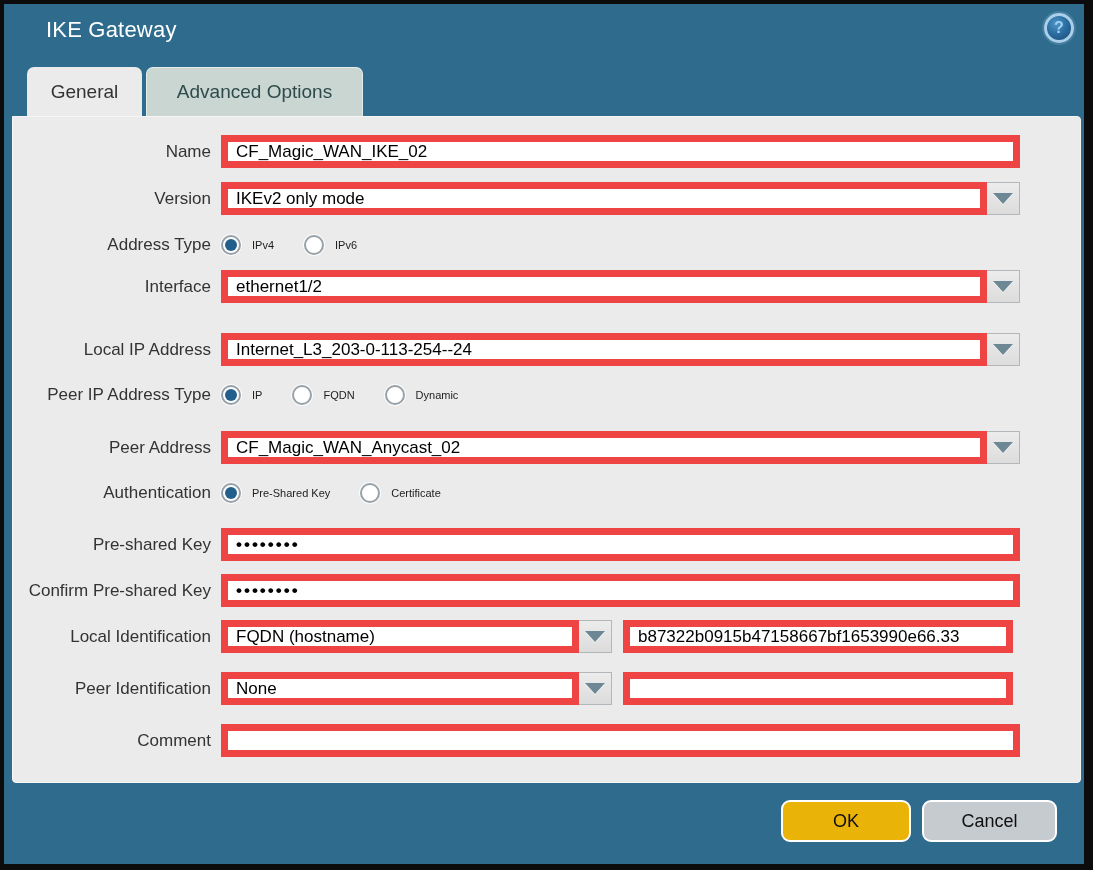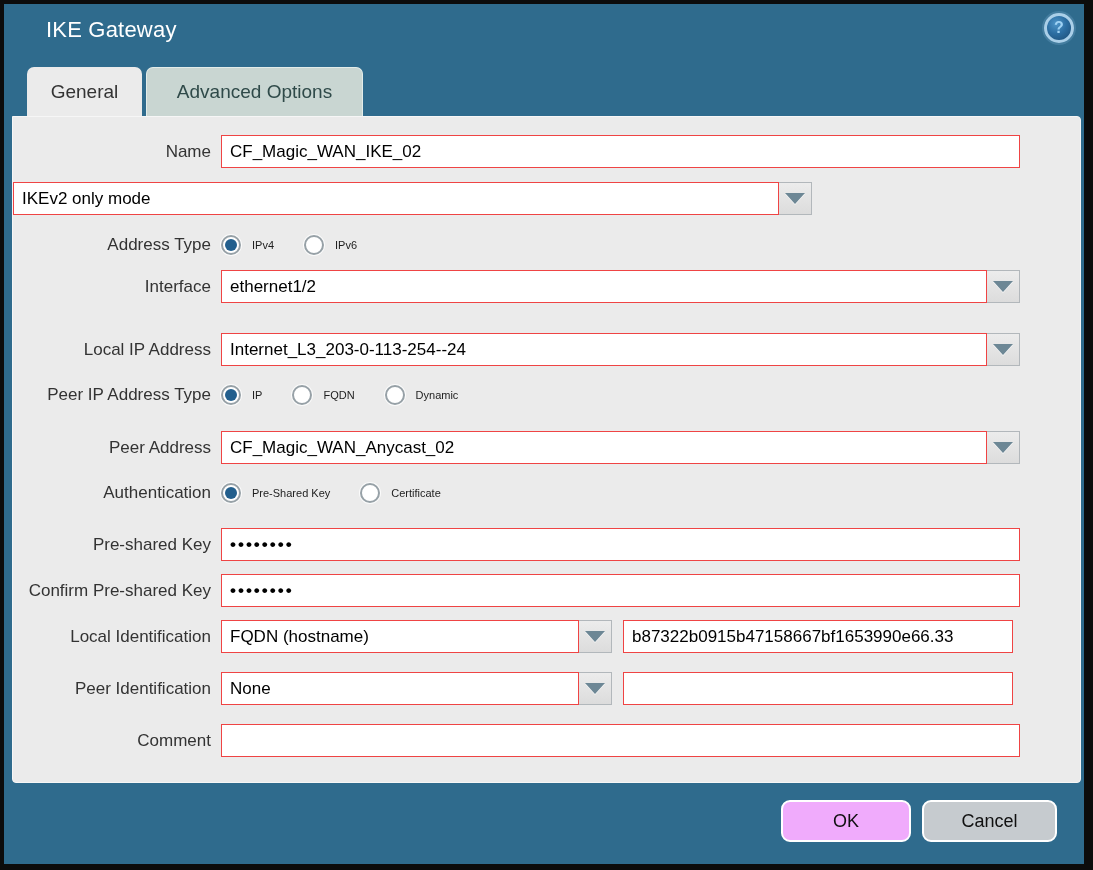--- a/index.html
+++ b/index.html
@@ -23,21 +23,21 @@
   .tab.inactive { width:217px; background:#c9d6d2; color:#2f4a49;
                   border:1px solid #e3ece9; border-bottom:none; }
 
   .panel { position:absolute; left:8px; top:112px; width:1069px; height:667px;
            background:#ebebeb; border:1px solid #f6f6f6; border-radius:0 4px 4px 4px; }
 
   .row { position:absolute; left:0; width:100%; height:33px; display:flex; align-items:center; }
   .lbl { width:208px; flex:none; text-align:right; padding-right:10px; font-size:17px; color:#333; }
   .fld { display:flex; align-items:stretch; height:33px; }
 
-  input.txt { height:33px; border:1px solid #ef4444; background:#fff; font-size:17px;
+  input.txt { height:33px; border:7px solid #ef4444; background:#fff; font-size:17px;
               padding:0 8px; color:#000; font-family:inherit; outline:none; }
   .w-full { width:799px; }
   .w-combo { width:766px; }
   .w-sel { width:358px; }
   .w-id { width:390px; }
   .gap { width:11px; flex:none; }
 
   .combo-btn { width:33px; height:33px; flex:none; border:1px solid #b2b7bb; border-left:none;
                background:linear-gradient(#ececec,#dcdcdc); display:flex; align-items:center;
                justify-content:center; cursor:pointer; }
@@ -49,21 +49,21 @@
            border:2px solid #97a1a7; margin-right:11px; position:relative;
            box-shadow:0 0 0 1px rgba(255,255,255,.8); }
   .radio.checked::after { content:""; position:absolute; inset:2px; border-radius:50%; background:#235f8d; }
   .rlabel { font-size:11px; color:#1d1d1d; }
 
   .dots { letter-spacing:2px; font-weight:bold; }
 
   .btn { position:absolute; top:796px; height:42px; border-radius:9px; border:2px solid #ffffff;
          font-size:18px; color:#101010; display:flex; align-items:center; justify-content:center;
          cursor:pointer; font-family:inherit; }
-  .btn-ok { left:777px; width:130px; background:#f0abfc; }
+  .btn-ok { left:777px; width:130px; background:#eab308; }
   .btn-cancel { left:918px; width:135px; background:#c6cbcf; }
 </style>
 </head>
 <body>
 
 <div class="frame">
   <div class="dialog">
 
     <div class="title">IKE Gateway</div>
     <div class="help">?</div>
@@ -76,20 +76,21 @@
     <div class="panel">
 
       <div class="row" style="top:18px">
         <div class="lbl">Name</div>
         <div class="fld">
           <input class="txt w-full" type="text" value="CF_Magic_WAN_IKE_02" style="">
         </div>
       </div>
 
       <div class="row" style="top:65px">
+        <div class="lbl">Version</div>
         <div class="fld">
           <input class="txt w-combo" type="text" value="IKEv2 only mode" style="">
           <div class="combo-btn">
             <span class="arrow"></span>
           </div>
         </div>
       </div>
 
       <div class="row" style="top:111px">
         <div class="lbl">Address Type</div>

